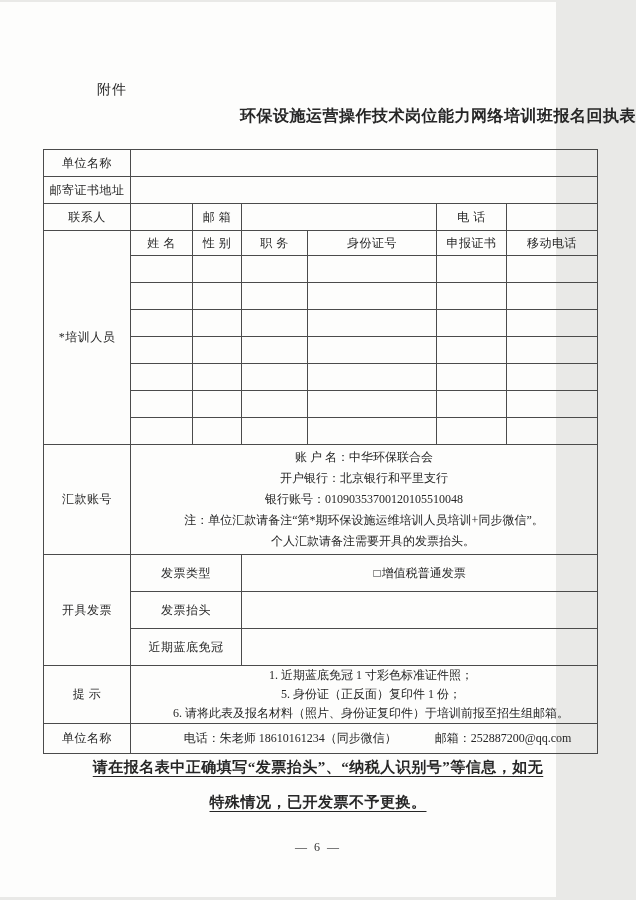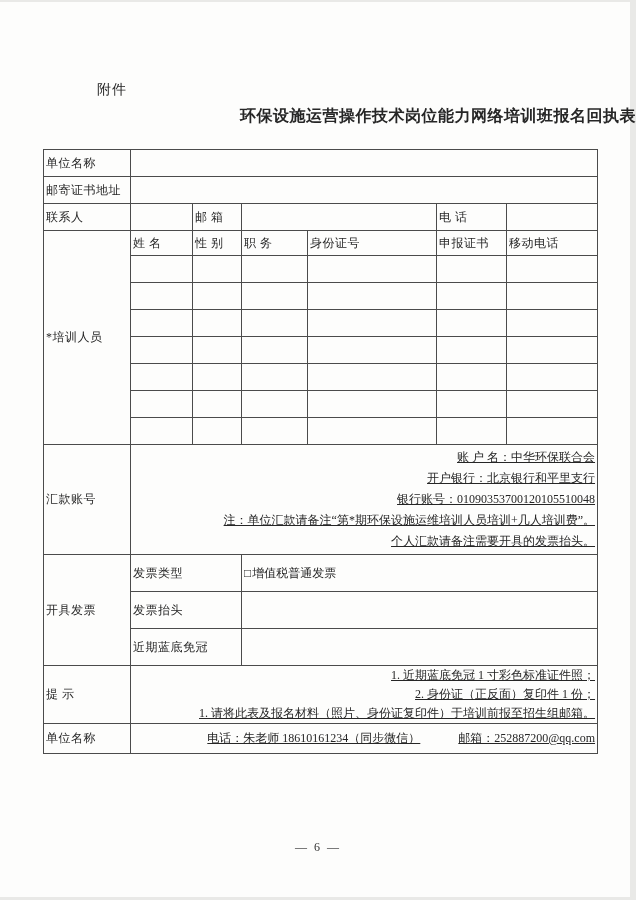--- a/index.html
+++ b/index.html
@@ -4,50 +4,50 @@
 <style>
   html,body{margin:0;padding:0;}
   body{
     width:636px;height:900px;position:relative;
     background:#e9e9e7;
     font-family:"Liberation Serif","DejaVu Serif",serif;
     color:#262626;
     -webkit-font-smoothing:antialiased;
   }
   .page{
-    position:absolute;left:0;top:2px;width:630px;height:895px;
+    position:absolute;left:0;top:2px;width:556px;height:895px;
     background:#fdfdfc;
   }
   .attachment{
     position:absolute;left:97px;top:79px;
     font-size:14px;letter-spacing:1px;
   }
   .doc-title{
     position:absolute;left:0;top:104px;width:636px;
     text-align:right;font-size:16px;font-weight:bold;letter-spacing:0.5px;
   }
   table.form{
     position:absolute;left:43px;top:147px;width:554px;
     border-collapse:collapse;table-layout:fixed;
   }
   table.form td{
     border:1px solid #4b4b4b;
     font-size:12px;color:#262626;
     padding:0 2px;overflow:hidden;vertical-align:middle;
   }
-  td.lbl{text-align:left;letter-spacing:0.5px;}
+  td.lbl{text-align:center;letter-spacing:0.5px;}
   tr.r27{height:27px;}
   tr.rhdr{height:25px;}
   tr.prow{height:27px;}
-  td.content{text-align:right;padding-left:12px;text-decoration:underline;}
+  td.content{text-align:center;padding-left:12px;}
   tr.remit{height:110px;}
   .remit-line{line-height:21px;white-space:nowrap;}
   .remit-indent{padding-left:18px;}
   tr.invrow{height:37px;}
-  td.inv-center{}
+  td.inv-center{text-align:center;}
   .cbx{display:inline-block;margin-right:1px;}
   tr.tipsrow{height:58px;}
   .tip-line{line-height:19px;white-space:nowrap;}
   tr.contactrow{height:30px;}
   .contact-phone{margin-right:38px;margin-left:27px;}
   .footer-note{
     position:absolute;left:0;width:636px;text-align:center;
     font-size:15px;font-weight:bold;
     text-decoration:underline;text-underline-offset:4px;
     letter-spacing:0.5px;
@@ -164,21 +164,21 @@
           <td></td>
           <td></td>
         </tr>
 
     <tr class="remit">
       <td class="lbl">汇款账号</td>
       <td colspan="6" class="content">
         <div class="remit-line">账 户 名：中华环保联合会</div>
         <div class="remit-line">开户银行：北京银行和平里支行</div>
         <div class="remit-line">银行账号：01090353700120105510048</div>
-        <div class="remit-line">注：单位汇款请备注“第*期环保设施运维培训人员培训+几人培训费”。</div>
+        <div class="remit-line">注：单位汇款请备注“第*期环保设施运维培训人员培训+同步微信”。</div>
         <div class="remit-line remit-indent">个人汇款请备注需要开具的发票抬头。</div>
       </td>
     </tr>
 
     <tr class="invrow">
       <td class="lbl" rowspan="3">开具发票</td>
       <td colspan="2" class="lbl">发票类型</td>
       <td colspan="4" class="inv-center">
         <span class="cbx">□</span><span>增值税普通发票</span>
       </td>
@@ -189,29 +189,31 @@
     </tr>
     <tr class="invrow">
       <td colspan="2" class="lbl">近期蓝底免冠</td>
       <td colspan="4"></td>
     </tr>
 
     <tr class="tipsrow">
       <td class="lbl">提 示</td>
       <td colspan="6" class="content" style="padding-left:16px">
         <div class="tip-line">1. 近期蓝底免冠 1 寸彩色标准证件照；</div>
-        <div class="tip-line">2. 身份证（正反面）复印件 1 份；</div>
-        <div class="tip-line">1. 请将此表及报名材料（照片、身份证复印件）于培训前报至招生组邮箱。</div>
+        <div class="tip-line">5. 身份证（正反面）复印件 1 份；</div>
+        <div class="tip-line">6. 请将此表及报名材料（照片、身份证复印件）于培训前报至招生组邮箱。</div>
       </td>
     </tr>
 
     <tr class="contactrow">
       <td class="lbl">单位名称</td>
       <td colspan="6" class="content">
         <span class="contact-phone">电话：朱老师 18610161234（同步微信）</span><span>邮箱：252887200@qq.com</span>
       </td>
     </tr>
   </tbody>
     </table>
 
+  <div class="footer-note fn1">请在报名表中正确填写“发票抬头”、“纳税人识别号”等信息，如无</div>
+  <div class="footer-note fn2">特殊情况，已开发票不予更换。</div>
   <div class="page-number">— 6 —</div>
 
 </div>
 
 </body></html>

